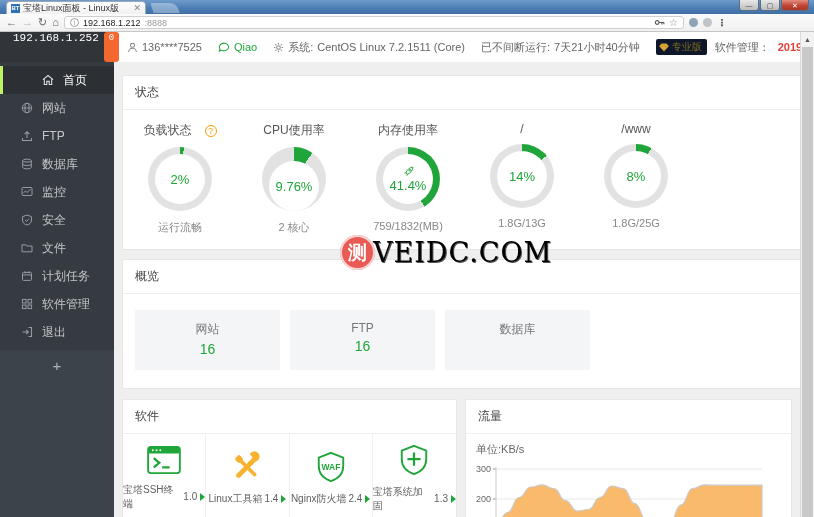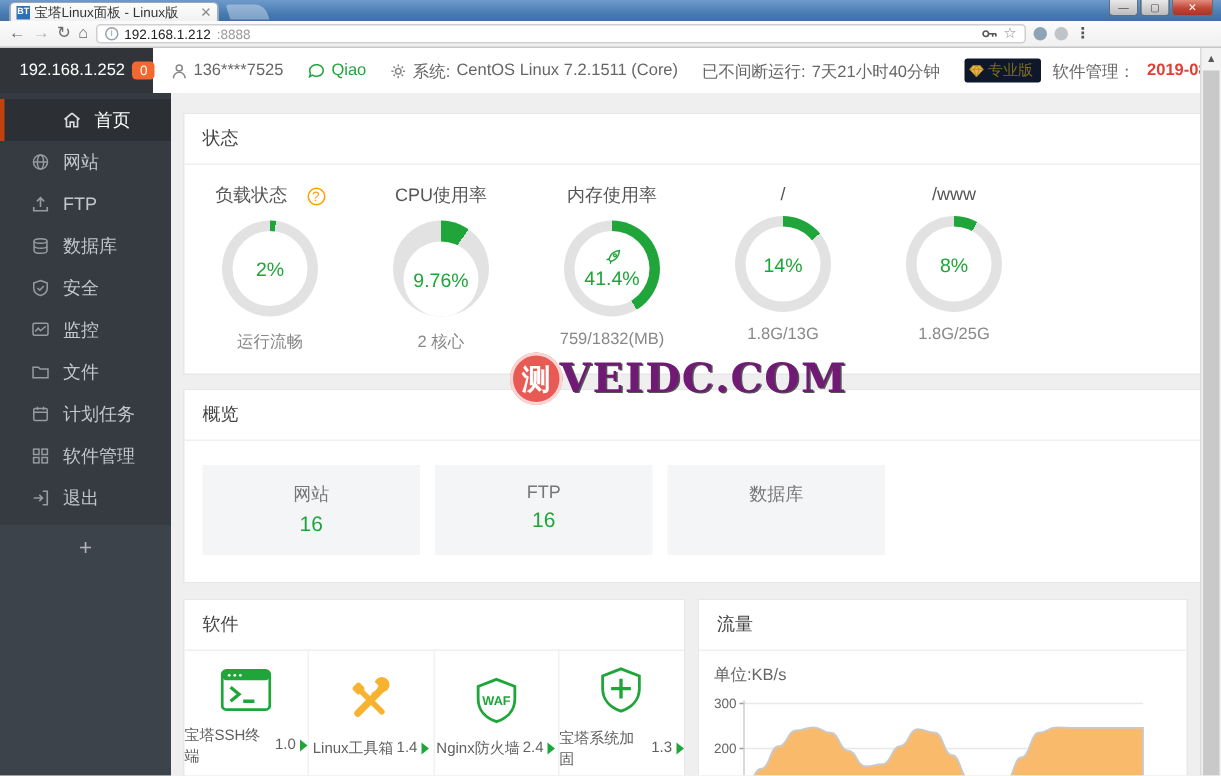--- a/index.html
+++ b/index.html
@@ -26,36 +26,36 @@
   .info-i { width:9px; height:9px; border:1px solid #9aa0a6; border-radius:50%; color:#9aa0a6; font-size:7px; display:flex; align-items:center; justify-content:center; flex:none; }
   .url-text { font-size:9px; color:#222; }
   .url-port { font-size:9px; color:#999; }
   .urlbar .spacer { flex:1; }
   .star { font-size:10px; color:#8a8a8a; line-height:1; }
   .ext-dot { width:9px; height:9px; border-radius:50%; }
   .menu-dots { font-size:10px; color:#555; font-weight:bold; }
 
   
   .app-header { height:30px; display:flex; background:#fff; }
-  .logo-block { width:102px; background:#31353a; color:#fff; display:flex; align-items:center; padding:0 8px; gap:5px; flex:none; }
+  .logo-block { width:115px; background:#31353a; color:#fff; display:flex; padding:0 8px; gap:5px; flex:none;font-family:Liberation Mono, monospace; }
   .ip-text { font-size:11px; white-space:nowrap; }
   .count-badge { background:#f3682e; color:#fff; font-size:9px; border-radius:3px; padding:1px 5px; line-height:1.2; }
   .header-right { flex:1; display:flex; align-items:center; padding:0 14px 0 12px; gap:6px; font-size:11px; color:#666; white-space:nowrap; }
   .hitem { display:flex; align-items:center; gap:4px; margin-right:10px; }
   .green-link { color:#20a53a; text-decoration:none; }
   .plan-badge { background:#0f172a; color:#7c6a22; border-radius:2px; padding:1px 5px 1px 3px; font-size:10px; display:flex; align-items:center; gap:3px;text-align:right; }
   .expire-date { color:#e33e33; font-weight:bold; }
   .right-group { margin-left:auto; display:flex; align-items:center; gap:8px; }
 
   
   .app-body { display:flex; height:455px; }
   .sidebar { width:114px; background:#363b41; flex:none; display:flex; flex-direction:column; }
   .side-item { height:28px; display:flex; align-items:center; gap:9px; padding-left:18px; color:#c3c7cb; font-size:12px; border-left:3px solid transparent; cursor:pointer; }
   .side-item svg { stroke:#959ba1; }
-  .side-item.active { border-left:3px solid #c2410c; background:#2c3035; color:#fff;padding-left:39px; }
+  .side-item.active { border-left:3px solid #bef264; background:#2c3035; color:#fff;padding-left:39px; }
   .side-item.active svg { stroke:#d8dadd; }
   .side-bottom { flex:1; background:#3d434b; margin-top:4px; text-align:center; color:#aeb4ba; font-size:15px; padding-top:7px; }
 
   .content { flex:1; overflow:hidden; padding:13px 8px 12px 8px; }
   .panel { background:#fff; border:1px solid #e7e7e7; }
   .panel-head { font-size:12px; color:#444; padding:8px 12px; border-bottom:1px solid #efefef; }
 
   
   .status-body { display:flex; padding:12px 0 14px 0; }
   .gauge-col { width:114px; text-align:center; }
@@ -86,21 +86,21 @@
   .unit-label { font-size:11px; color:#666; margin:8px 0 2px 10px; }
 
   
   .scrollbar { position:absolute; top:32px; right:0; width:14px; bottom:0; background:#f2f2f2; border-left:1px solid #dadada; }
   .scroll-arrow { height:14px; display:flex; align-items:center; justify-content:center; font-size:7px; color:#555; }
   .scroll-thumb { position:absolute; top:15px; bottom:0; left:1px; right:1px; background:#c9c9c9; }
 
   
   .watermark { position:absolute; left:340px; top:235px; display:flex; align-items:center; z-index:40; }
   .wm-circle { width:35px; height:35px; background:#ea5a55; border-radius:50%; color:#fff; font-size:19px; font-weight:bold; display:flex; align-items:center; justify-content:center; box-shadow:inset 0 0 0 2px rgba(255,255,255,.75); flex:none; }
-  .wm-text { font-family:"DejaVu Serif","Liberation Serif",serif; font-weight:bold; font-size:27px; color:#701a75; letter-spacing:1px; margin-left:-2px; text-shadow:1px 1px 0 #555; }
+  .wm-text { font-family:"DejaVu Serif","Liberation Serif",serif; font-weight:normal; font-size:27px; color:#000000; letter-spacing:1px; margin-left:-2px; text-shadow:1px 1px 0 #555; }
 </style>
 </head>
 <body>
 
 <div class="screen">
 
   <div class="titlebar">
     <div class="tab">
       <span class="favicon">BT</span>
       <span class="tab-title">宝塔Linux面板 - Linux版</span>
@@ -211,31 +211,31 @@
       </div>
       <div class="side-item">
         <svg width="12" height="12" viewBox="0 0 12 12" fill="none" stroke-width="1">
             <ellipse cx="6" cy="2.6" rx="4.3" ry="1.5"></ellipse>
             <path d="M1.7 2.6 V9.4 a4.3 1.5 0 0 0 8.6 0 V2.6 M1.7 6 a4.3 1.5 0 0 0 8.6 0"></path>
           </svg>
         <span>数据库</span>
       </div>
       <div class="side-item">
         <svg width="12" height="12" viewBox="0 0 12 12" fill="none" stroke-width="1">
+            <rect x="1" y="1.5" width="10" height="8" rx="1"></rect>
+            <path d="M2.5 7 L4.5 4.8 L6 6.5 L9.5 3.5"></path>
+          </svg>
+        <span>监控</span>
+      </div>
+      <div class="side-item">
+        <svg width="12" height="12" viewBox="0 0 12 12" fill="none" stroke-width="1">
             <path d="M6 1 L10.5 2.7 V6 C10.5 8.8 8.6 10.4 6 11 C3.4 10.4 1.5 8.8 1.5 6 V2.7 Z"></path>
             <path d="M4 6 L5.5 7.5 L8.2 4.6"></path>
           </svg>
         <span>安全</span>
-      </div>
-      <div class="side-item">
-        <svg width="12" height="12" viewBox="0 0 12 12" fill="none" stroke-width="1">
-            <rect x="1" y="1.5" width="10" height="8" rx="1"></rect>
-            <path d="M2.5 7 L4.5 4.8 L6 6.5 L9.5 3.5"></path>
-          </svg>
-        <span>监控</span>
       </div>
       <div class="side-item">
         <svg width="12" height="12" viewBox="0 0 12 12" fill="none" stroke-width="1">
             <path d="M1 2.8 H4.6 L5.7 4 H11 V9.8 H1 Z"></path>
           </svg>
         <span>文件</span>
       </div>
       <div class="side-item">
         <svg width="12" height="12" viewBox="0 0 12 12" fill="none" stroke-width="1">
             <rect x="1.5" y="2.4" width="9" height="8" rx="1"></rect>

